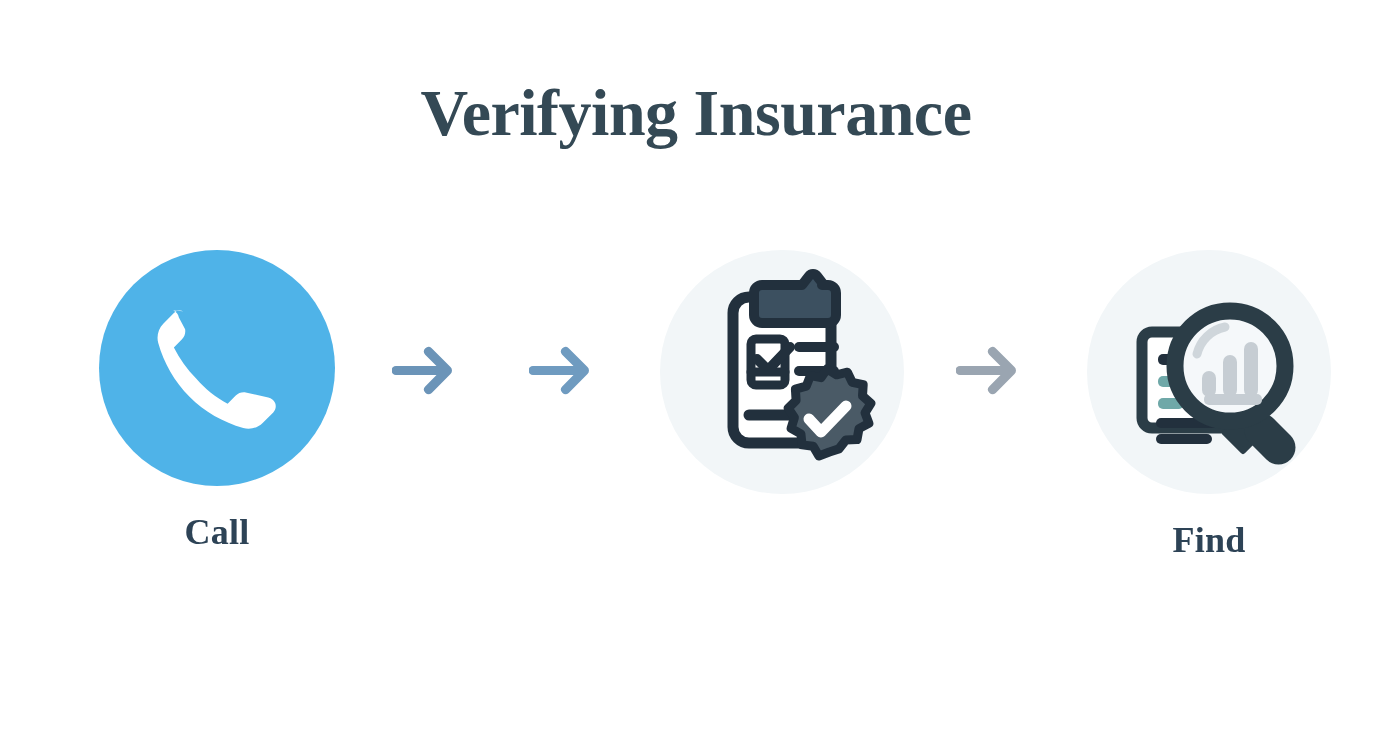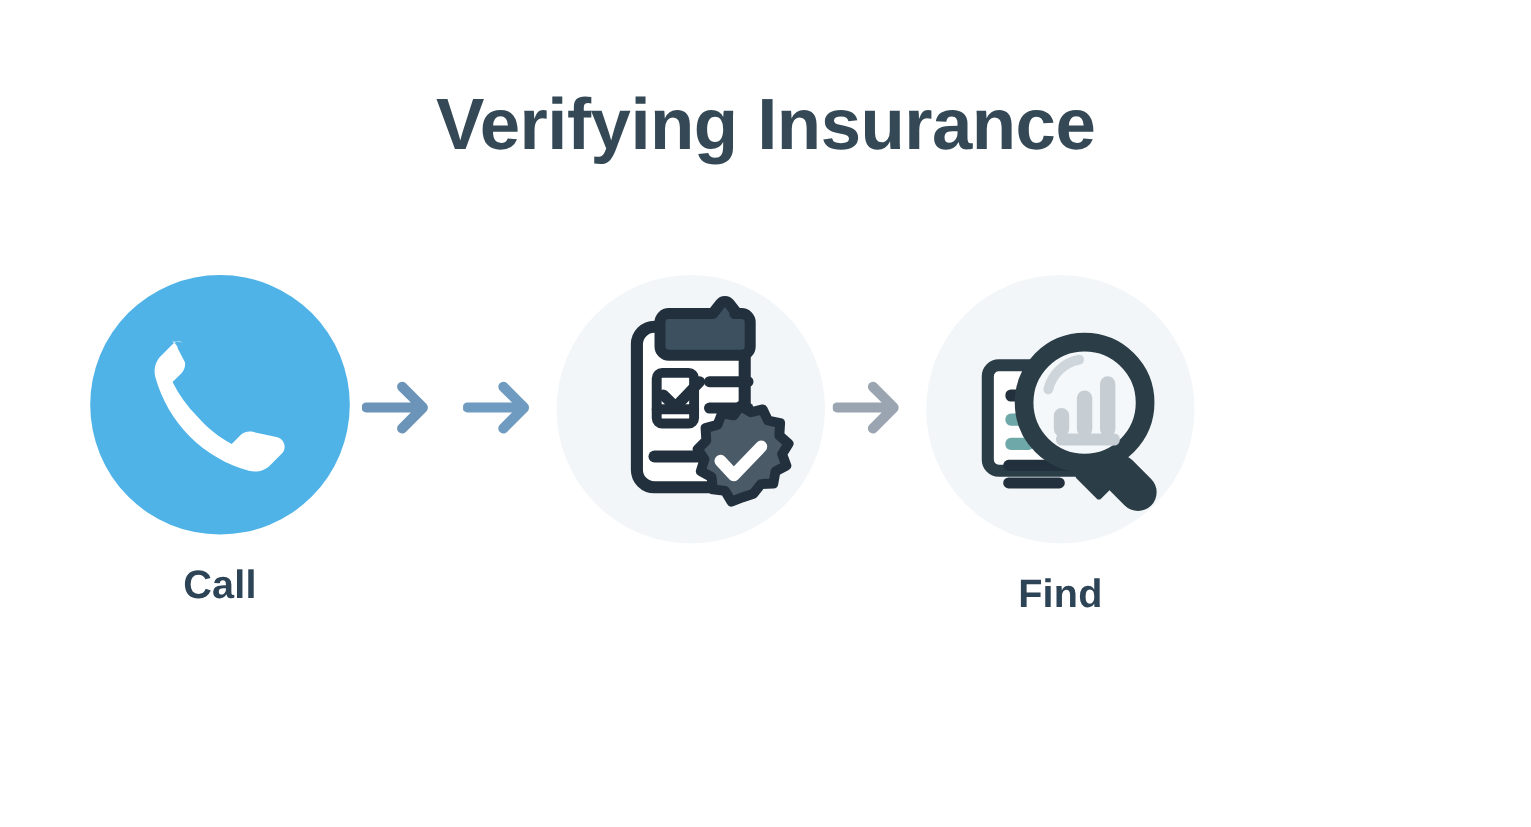--- a/index.html
+++ b/index.html
@@ -12,43 +12,44 @@
     height: 752px;
     font-family: "Liberation Sans", sans-serif;
     overflow: hidden;
     position: relative;
   }
   .canvas {
     position: relative;
     width: 1260px;
     height: 752px;
     background: #ffffff;
+    font-family: Liberation Serif, serif;
   }
   .page-title {
     position: absolute;
     top: 78px;
     left: 0;
     width: 1392px;
     text-align: center;
     font-size: 66px;
     font-weight: bold;
     letter-spacing: -0.5px;
     color: #344955;
     line-height: 1.05;
   }
   .flow {
     position: absolute;
     top: 250px;
-    left: 78px;
+    left: 95px;
     width: 1236px;
     height: 330px;
     display: flex;
     flex-direction: row;
     align-items: flex-start;
-    justify-content: flex-start;
+    justify-content: space-between;
   }
   .step {
     width: 244px;
     display: flex;
     flex-direction: column;
     align-items: center;
   }
   .icon-disc {
     width: 244px;
     height: 244px;

